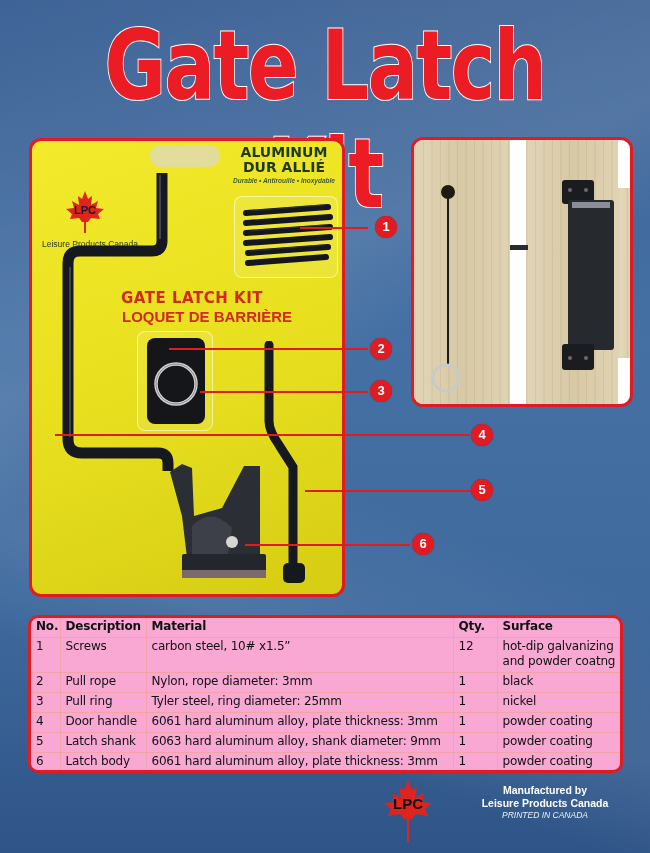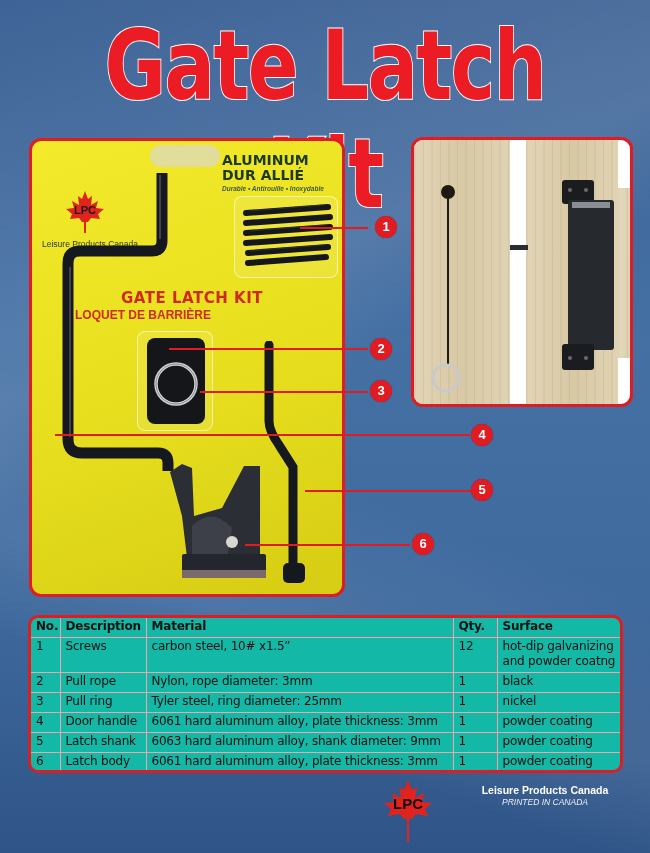--- a/index.html
+++ b/index.html
@@ -32,38 +32,38 @@
       position: absolute; left: 29px; top: 138px; width: 316px; height: 459px;
       border: 3px solid #e11b22; border-radius: 12px;
       background: linear-gradient(160deg, #f2ea2a 0%, #e8e01f 50%, #d6cd14 100%);
       overflow: hidden;
     }
     .card-hang {
       position: absolute; left: 118px; top: 4px; width: 70px; height: 22px;
       border-radius: 11px; background: #ddd9b8; opacity: 0.8;
     }
     .card-en { position: absolute; left: 6px; top: 4px; width: 130px; text-align: center; }
-    .card-fr { position: absolute; left: 190px; top: 12px; width: 124px; }
+    .card-fr { position: absolute; left: 190px; top: 4px; width: 124px; text-align: center; }
     .card-head {
       font-weight: bold; color: #1d3a1f; font-size: 12px; line-height: 13px;
       font-family: "DejaVu Sans", sans-serif;
     }
     .card-fr .card-head { font-size: 14px; line-height: 15px; }
     .card-sub { font-size: 6.5px; font-style: italic; font-weight: bold; color: #3d5a3b; margin-top: 2px; white-space: nowrap; }
     .card-logo { position: absolute; left: 30px; top: 48px; width: 46px; height: 46px; }
     .card-brand { position: absolute; left: 10px; top: 98px; font-size: 8.5px; color: #2a3a22; white-space: nowrap; }
     .card-kit-title {
       position: absolute; left: 60px; top: 148px; width: 200px;
       text-align: center; color: #d02a1f; font-weight: bold;
       font-family: "DejaVu Sans", sans-serif;
       font-size: 15px; letter-spacing: 0.5px;
     }
     .card-kit-sub {
-      position: absolute; left: 43px; top: 167px; width: 200px;
-      text-align: left; color: #d02a1f; font-weight: bold; font-size: 12px;
+      position: absolute; left: 60px; top: 167px; width: 200px;
+      text-align: right; color: #d02a1f; font-weight: bold; font-size: 15px;
     }
     .part { position: absolute; }
     .blister {
       position: absolute; border: 1px solid rgba(255,255,255,0.55);
       border-radius: 8px; background: rgba(255,255,255,0.10);
     }
 
     
     .callout-line { position: absolute; height: 2px; background: #e11b22; }
     .badge {
@@ -81,21 +81,21 @@
     .wood {
       position: absolute; top: 0; height: 100%;
       background:
         repeating-linear-gradient(90deg, rgba(150,130,90,0.10) 0 2px, rgba(0,0,0,0) 2px 9px, rgba(140,120,80,0.14) 9px 10px, rgba(0,0,0,0) 10px 17px),
         linear-gradient(90deg, #e2d5b6, #d8c9a5 50%, #e0d3b3);
     }
 
     
     .table-wrap {
       position: absolute; left: 28px; top: 615px; width: 595px; height: 158px;
-      border: 3px solid #e11b22; border-radius: 10px; background: #14b8a6; overflow: hidden;
+      border: 3px solid #e11b22; border-radius: 10px; background: #f9a8d4; overflow: hidden;
     }
     table { border-collapse: collapse; width: 100%; height: 100%; font-size: 12px; color: #111; font-family: "DejaVu Sans", sans-serif; }
     th, td {
       border: 1px solid #f2a4a8; text-align: left; vertical-align: top;
       padding: 1px 0 0 5px; line-height: 15px; letter-spacing: -0.2px;
     }
     th { font-weight: bold; height: 19px; }
     tr:first-child th { border-top: none; }
     th:first-child, td:first-child { border-left: none; }
     th:last-child, td:last-child { border-right: none; }
@@ -275,15 +275,16 @@
       </tr>
     </tbody>
   </table>
 </div>
 
 <svg class="footer-logo" viewBox="0 0 52 66">
   <path d="M26 2 L30 12 L35 9 L33 20 L42 15 L40 24 L50 25 L43 31 L46 38 L34 36 L30 41 L27 41 L27 64 L25 64 L25 41 L22 41 L18 36 L6 38 L9 31 L2 25 L12 24 L10 15 L19 20 L17 9 L22 12 Z" fill="#e0231c"></path>
   <text x="26" y="31" text-anchor="middle" font-family="Liberation Sans, sans-serif" font-weight="bold" font-size="15" fill="#111">LPC</text>
 </svg>
 <div class="footer-text">
+  <div class="footer-line">Manufactured by</div>
   <div class="footer-line">Leisure Products Canada</div>
   <div class="footer-printed">PRINTED IN CANADA</div>
 </div>
 
 </body></html>

